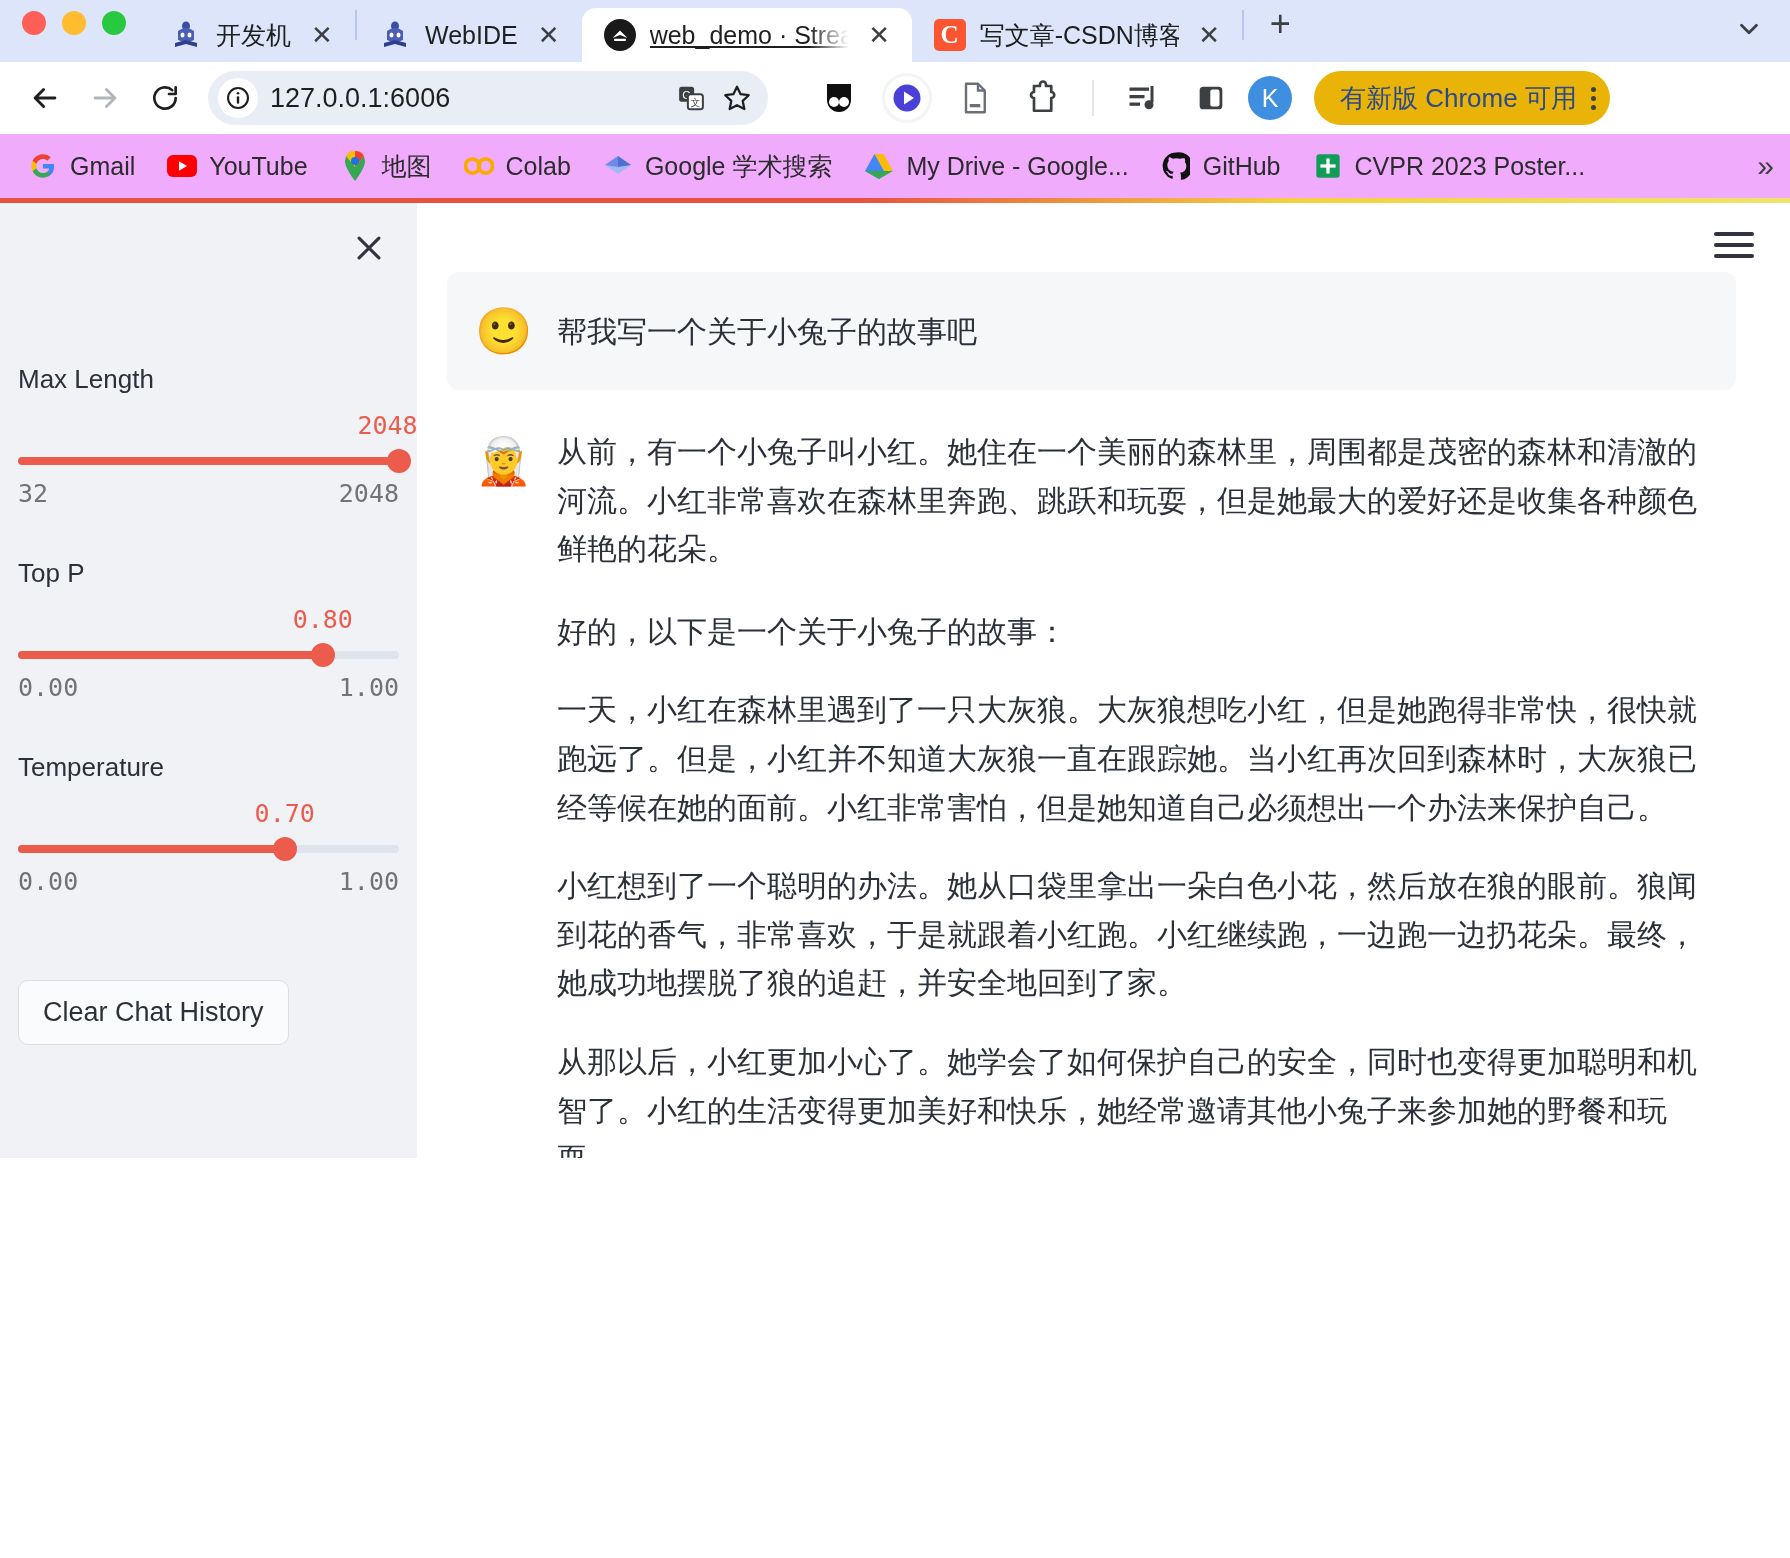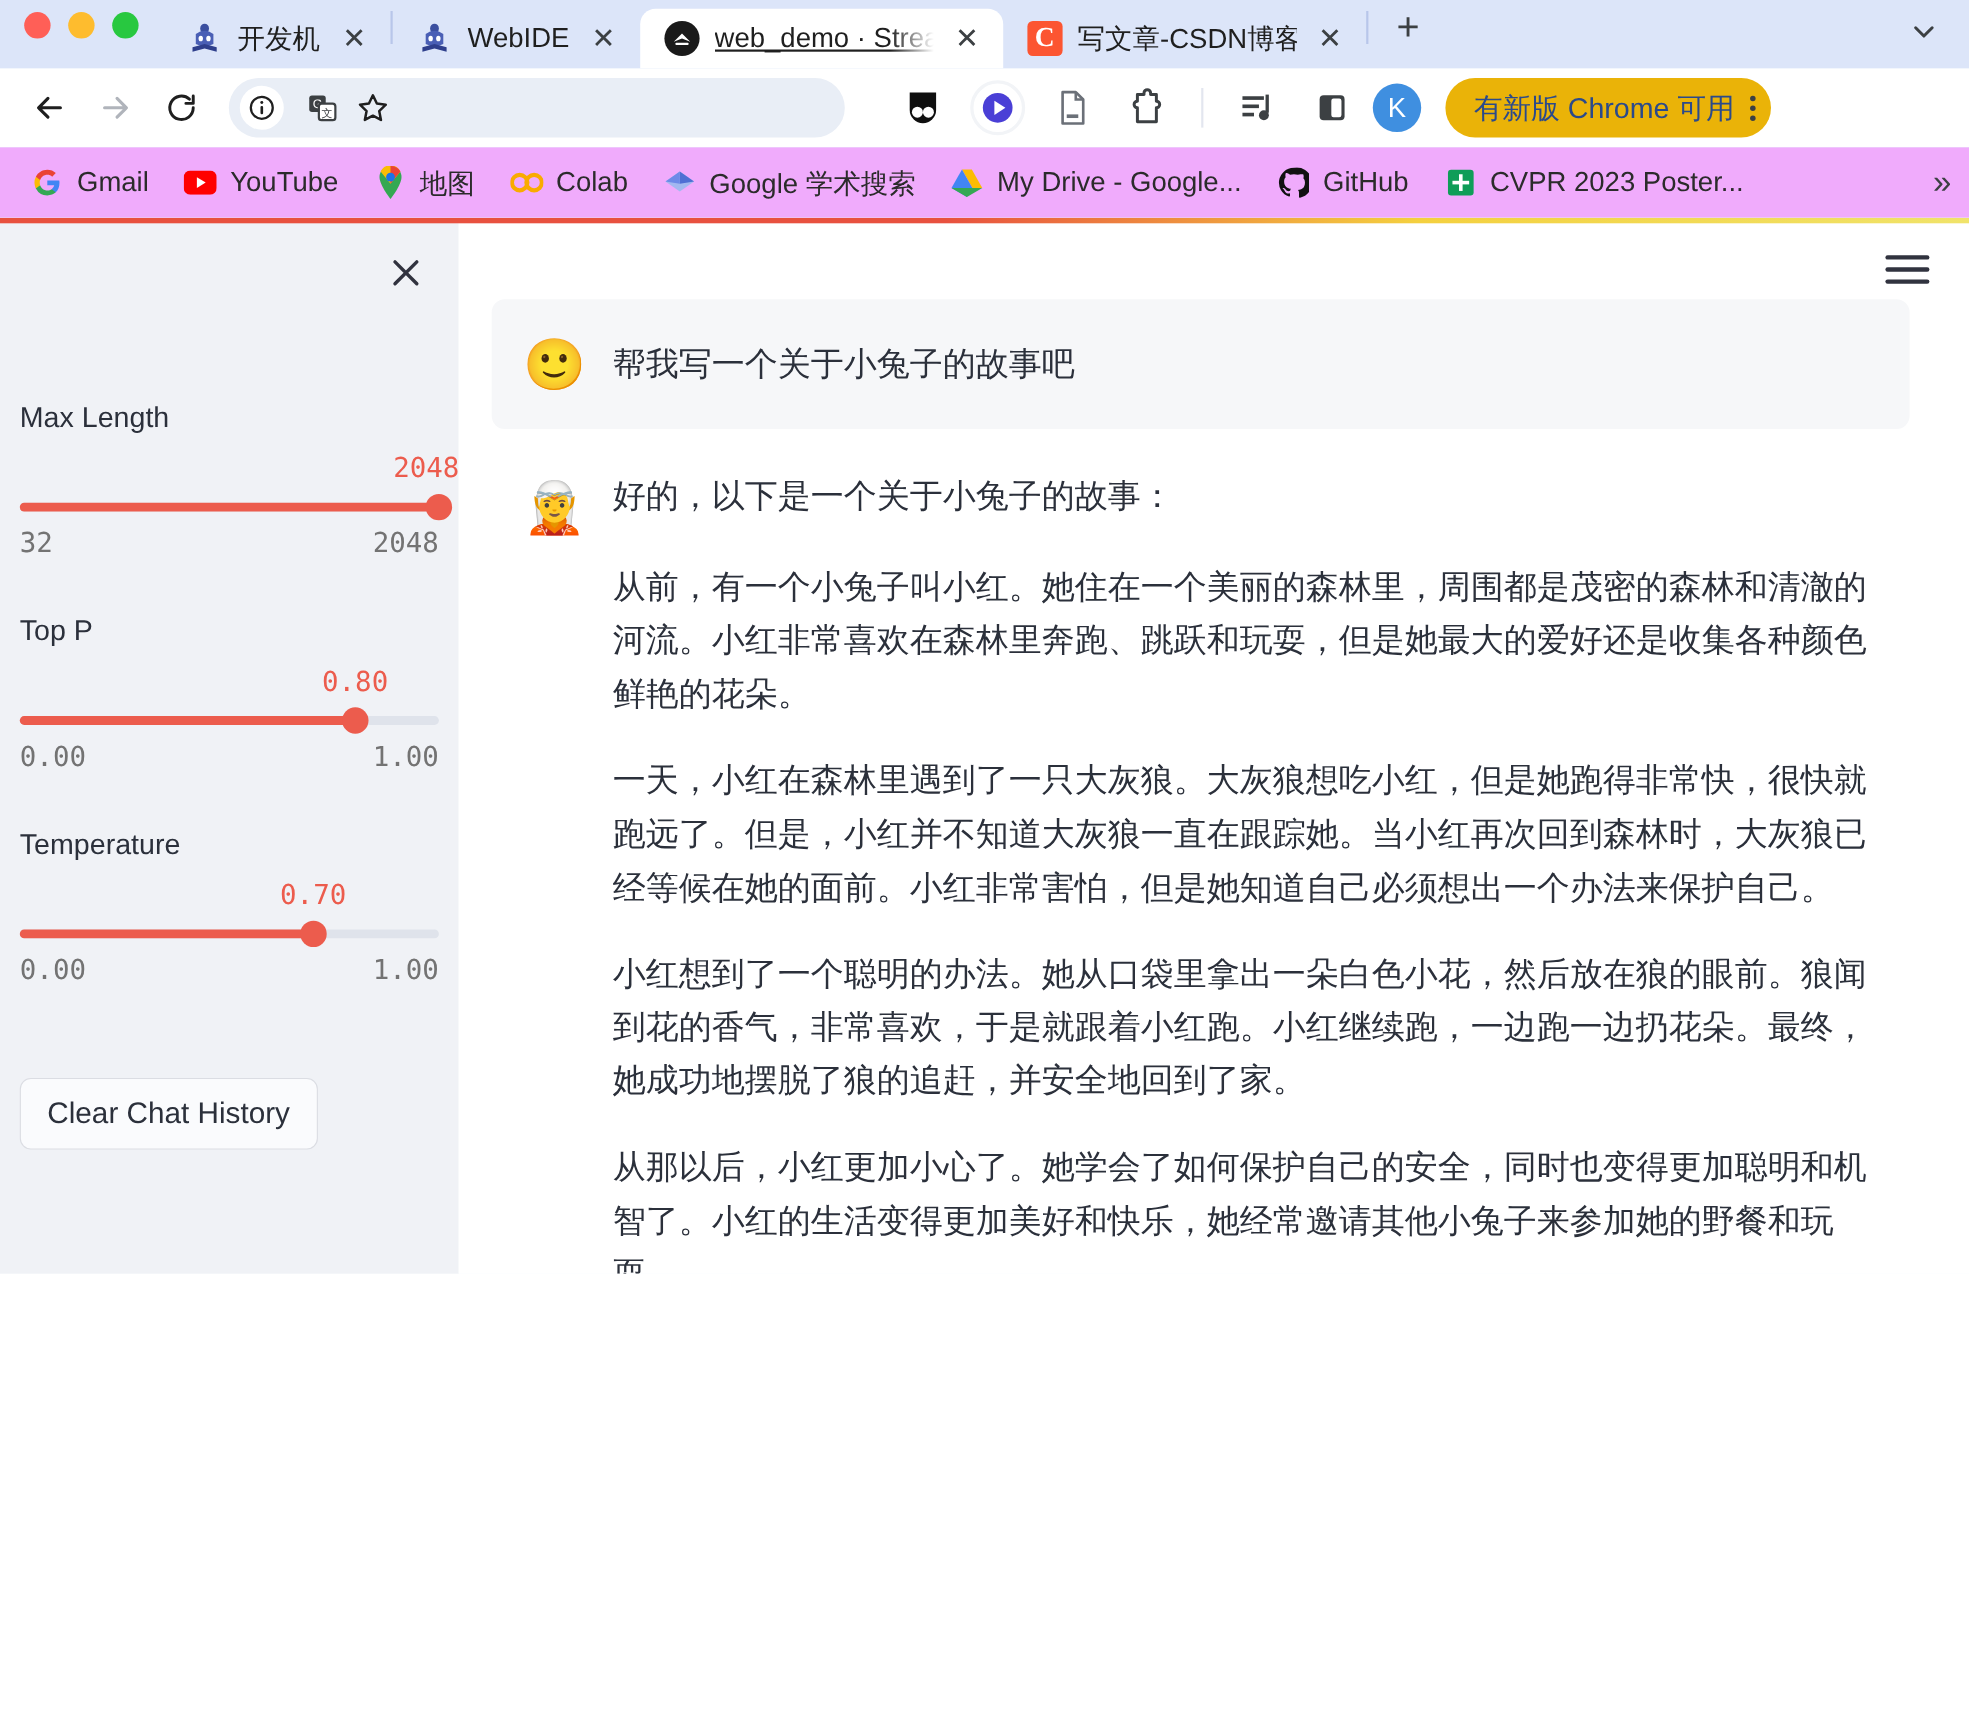--- a/index.html
+++ b/index.html
@@ -303,20 +303,21 @@
     </span>
 
     <div class="omnibox">
       <span class="omni-info">
         <svg width="26" height="26" viewBox="0 0 24 24">
             <circle cx="12" cy="12" r="9.2" stroke="#1f1f1f" stroke-width="1.9" fill="none"></circle>
             <circle cx="12" cy="7.6" r="1.25" fill="#1f1f1f"></circle>
             <rect x="10.9" y="10.4" width="2.2" height="7" rx="1" fill="#1f1f1f"></rect>
           </svg>
       </span>
+      <span class="omni-url" title="搜索 Google 或输入网址">127.0.0.1:6006</span>
       <span class="omni-icon">
         <svg width="30" height="30" viewBox="0 0 24 24">
           <rect x="2.5" y="3" width="12" height="12" rx="2" fill="#3c4043"></rect>
           <text x="8.5" y="12.5" font-size="9" fill="#fff" text-anchor="middle" font-family="Liberation Sans, sans-serif">G</text>
           <rect x="9.5" y="9" width="12" height="12" rx="2" fill="#fff" stroke="#3c4043" stroke-width="1.6"></rect>
           <text x="15.5" y="18.5" font-size="8" fill="#3c4043" text-anchor="middle" font-family="Liberation Sans, sans-serif">文</text>
         </svg>
       </span>
       <span class="omni-icon">
         <svg width="32" height="32" viewBox="0 0 24 24">
@@ -546,22 +547,22 @@
       <div class="chat-scroll">
 
         <div class="msg-user">
           <span class="av">🙂</span>
           <span class="msg-text">帮我写一个关于小兔子的故事吧</span>
         </div>
 
         <div class="msg-assistant">
           <span class="av av-assistant">🧝</span>
           <div class="msg-body">
+            <p>从前，有一个小兔子叫小红。她住在一个美丽的森林里，周围都是茂密的森林和清澈的河流。小红非常喜欢在森林里奔跑、跳跃和玩耍，但是她最大的爱好还是收集各种颜色鲜艳的花朵。</p>
             <p>好的，以下是一个关于小兔子的故事：</p>
-            <p>从前，有一个小兔子叫小红。她住在一个美丽的森林里，周围都是茂密的森林和清澈的河流。小红非常喜欢在森林里奔跑、跳跃和玩耍，但是她最大的爱好还是收集各种颜色鲜艳的花朵。</p>
             <p>一天，小红在森林里遇到了一只大灰狼。大灰狼想吃小红，但是她跑得非常快，很快就跑远了。但是，小红并不知道大灰狼一直在跟踪她。当小红再次回到森林时，大灰狼已经等候在她的面前。小红非常害怕，但是她知道自己必须想出一个办法来保护自己。</p>
             <p>小红想到了一个聪明的办法。她从口袋里拿出一朵白色小花，然后放在狼的眼前。狼闻到花的香气，非常喜欢，于是就跟着小红跑。小红继续跑，一边跑一边扔花朵。最终，她成功地摆脱了狼的追赶，并安全地回到了家。</p>
             <p>从那以后，小红更加小心了。她学会了如何保护自己的安全，同时也变得更加聪明和机智了。小红的生活变得更加美好和快乐，她经常邀请其他小兔子来参加她的野餐和玩耍。</p>
           </div>
         </div>
       </div>
 
     </div>
   </div>
 </div>

